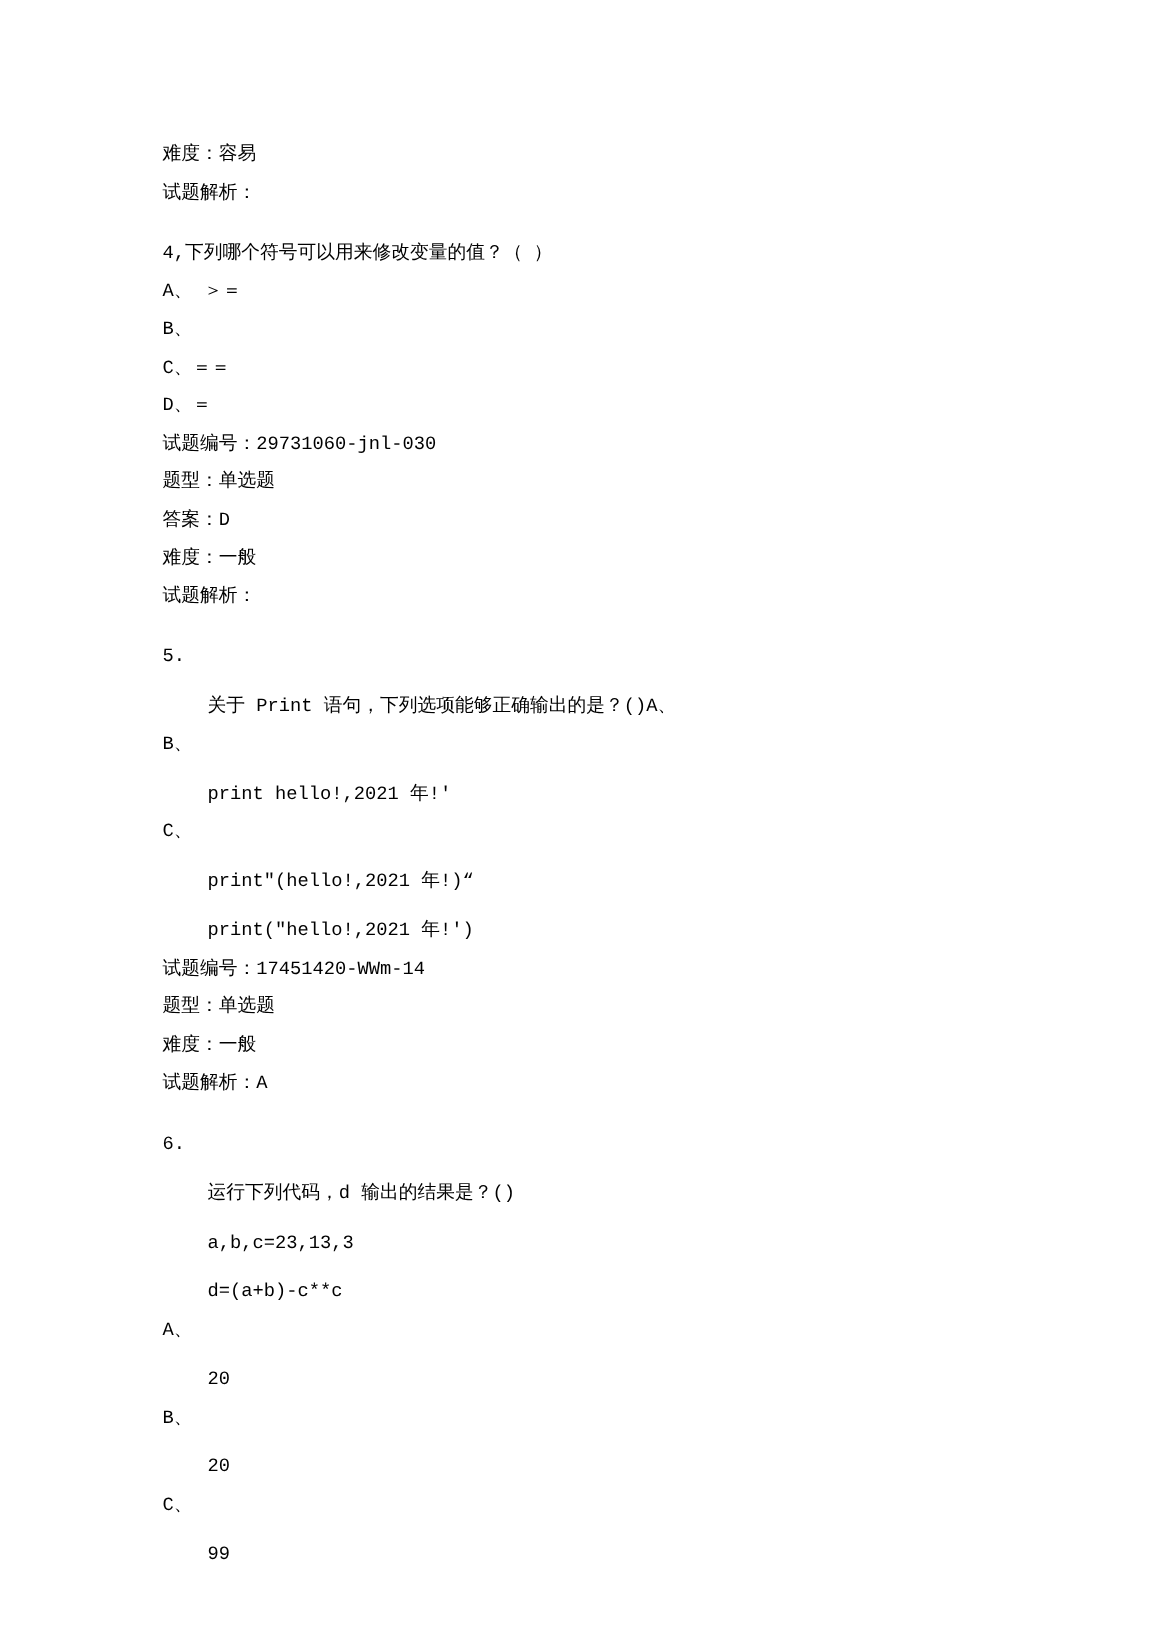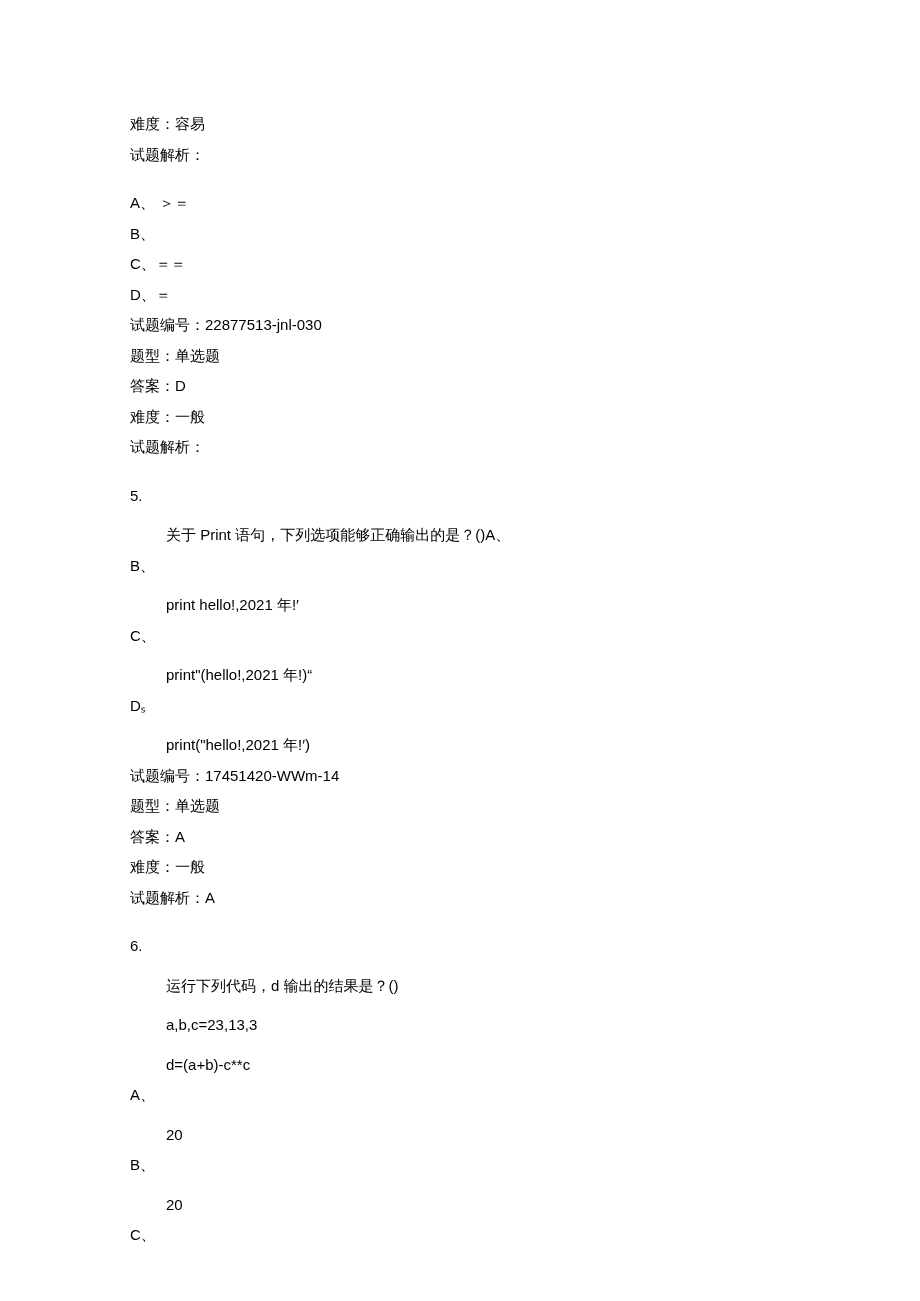--- a/index.html
+++ b/index.html
@@ -12,70 +12,71 @@
     line-height: 1.9;
   }
   .page {
     width: 920px;
     box-sizing: border-box;
     padding: 110px 130px 80px 130px;
     margin: 0 auto;
   }
   .block {
     margin-bottom: 2px;
+    font-family: Liberation Mono, monospace;
   }
   .section-spacer {
     height: 18px;
   }
   .indent {
     padding-left: 36px;
     margin-top: 11px;
   }
 </style>
 </head>
 <body>
 
 <div class="page">
 
   <div class="block">难度：容易</div>
   <div class="block">试题解析：</div>
 
   <div class="section-spacer"></div>
 
+  <div class="block">4,下列哪个符号可以用来修改变量的值？（  ）</div>
   <div class="block">A、 ＞＝</div>
   <div class="block">B、</div>
   <div class="block">C、＝＝</div>
   <div class="block">D、＝</div>
-  <div class="block">试题编号：22877513-jnl-030</div>
+  <div class="block">试题编号：29731060-jnl-030</div>
   <div class="block">题型：单选题</div>
   <div class="block">答案：D</div>
   <div class="block">难度：一般</div>
   <div class="block">试题解析：</div>
 
   <div class="section-spacer"></div>
 
   <div class="block">5.</div>
   <div class="block indent">关于 Print 语句，下列选项能够正确输出的是？()A、</div>
   <div class="block">B、</div>
   <div class="block indent">print hello!,2021 年!′</div>
   <div class="block">C、</div>
   <div class="block indent">print"(hello!,2021 年!)“</div>
-  <div class="block">Dₛ</div>
   <div class="block indent">print("hello!,2021 年!′)</div>
   <div class="block">试题编号：17451420-WWm-14</div>
   <div class="block">题型：单选题</div>
-  <div class="block">答案：A</div>
   <div class="block">难度：一般</div>
   <div class="block">试题解析：A</div>
 
   <div class="section-spacer"></div>
 
   <div class="block">6.</div>
   <div class="block indent">运行下列代码，d 输出的结果是？()</div>
   <div class="block indent">a,b,c=23,13,3</div>
   <div class="block indent">d=(a+b)-c**c</div>
   <div class="block">A、</div>
   <div class="block indent">20</div>
   <div class="block">B、</div>
   <div class="block indent">20</div>
   <div class="block">C、</div>
+  <div class="block indent">99</div>
 
 </div>
 
 </body></html>

